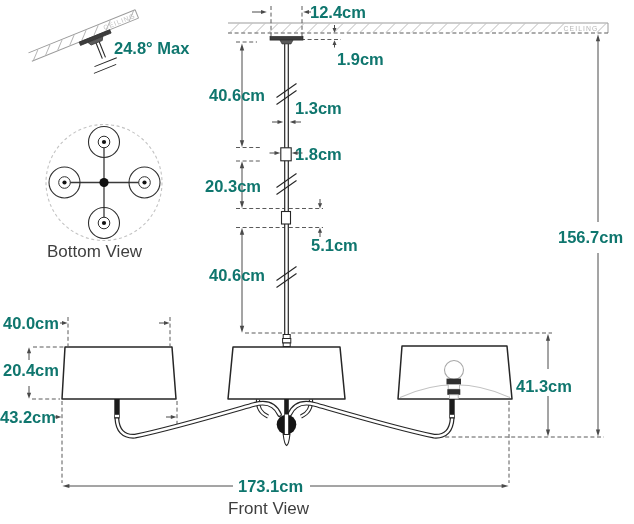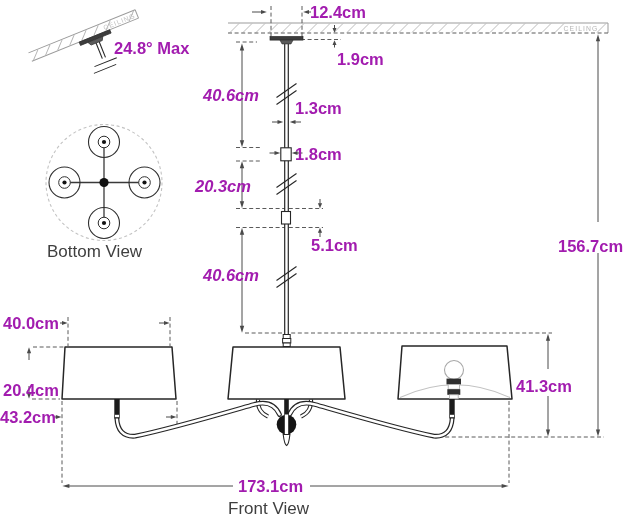--- a/index.html
+++ b/index.html
@@ -1,21 +1,21 @@
 <!DOCTYPE html>
 <html><head>
 <meta charset="utf-8">
 <style>
   html,body{margin:0;padding:0;background:#fff;}
   .stage{position:relative;width:634px;height:524px;background:#ffffff;overflow:hidden;
          font-family:"Liberation Sans",sans-serif;}
   .lw{position:absolute;left:0;top:0;}
   .dim{position:absolute;font-family:"Liberation Sans",sans-serif;font-size:16.5px;font-weight:600;
-       color:#a21caf;white-space:nowrap;line-height:1;}
-  .ra{text-align:left;font-style:italic;}
+       color:#0f766e;white-space:nowrap;line-height:1;}
+  .ra{text-align:center;}
   .viewlab{position:absolute;font-family:"Liberation Sans",sans-serif;font-size:17px;font-weight:400;
        color:#3f3f3f;white-space:nowrap;line-height:1;}
 </style>
 </head>
 <body>
 
 <div class="stage">
 
 <svg class="lw" width="634" height="524" viewBox="0 0 634 524">
 
@@ -270,23 +270,23 @@
 </svg>
 
 <div class="dim" style="left:310px;top:4px">12.4cm</div>
 <div class="dim" style="left:337px;top:51px">1.9cm</div>
 <div class="dim ra" style="left:203px;top:87px;width:68px">40.6cm</div>
 <div class="dim" style="left:295px;top:100px">1.3cm</div>
 <div class="dim" style="left:295px;top:146px">1.8cm</div>
 <div class="dim ra" style="left:195px;top:178px;width:76px">20.3cm</div>
 <div class="dim" style="left:311px;top:237px">5.1cm</div>
 <div class="dim ra" style="left:203px;top:267px;width:68px">40.6cm</div>
-<div class="dim" style="left:558px;top:238px">156.7cm</div>
+<div class="dim" style="left:558px;top:229px">156.7cm</div>
 <div class="dim" style="left:114px;top:40px">24.8° Max</div>
 <div class="dim" style="left:3px;top:315px">40.0cm</div>
-<div class="dim" style="left:3px;top:382px">20.4cm</div>
+<div class="dim" style="left:3px;top:362px">20.4cm</div>
 <div class="dim" style="left:0px;top:409px">43.2cm</div>
 <div class="dim" style="left:516px;top:378px">41.3cm</div>
 <div class="dim" style="left:238px;top:478px">173.1cm</div>
 <div class="viewlab" style="left:47px;top:243px">Bottom View</div>
 <div class="viewlab" style="left:228px;top:500px">Front View</div>
 
 </div>
 
 </body></html>

